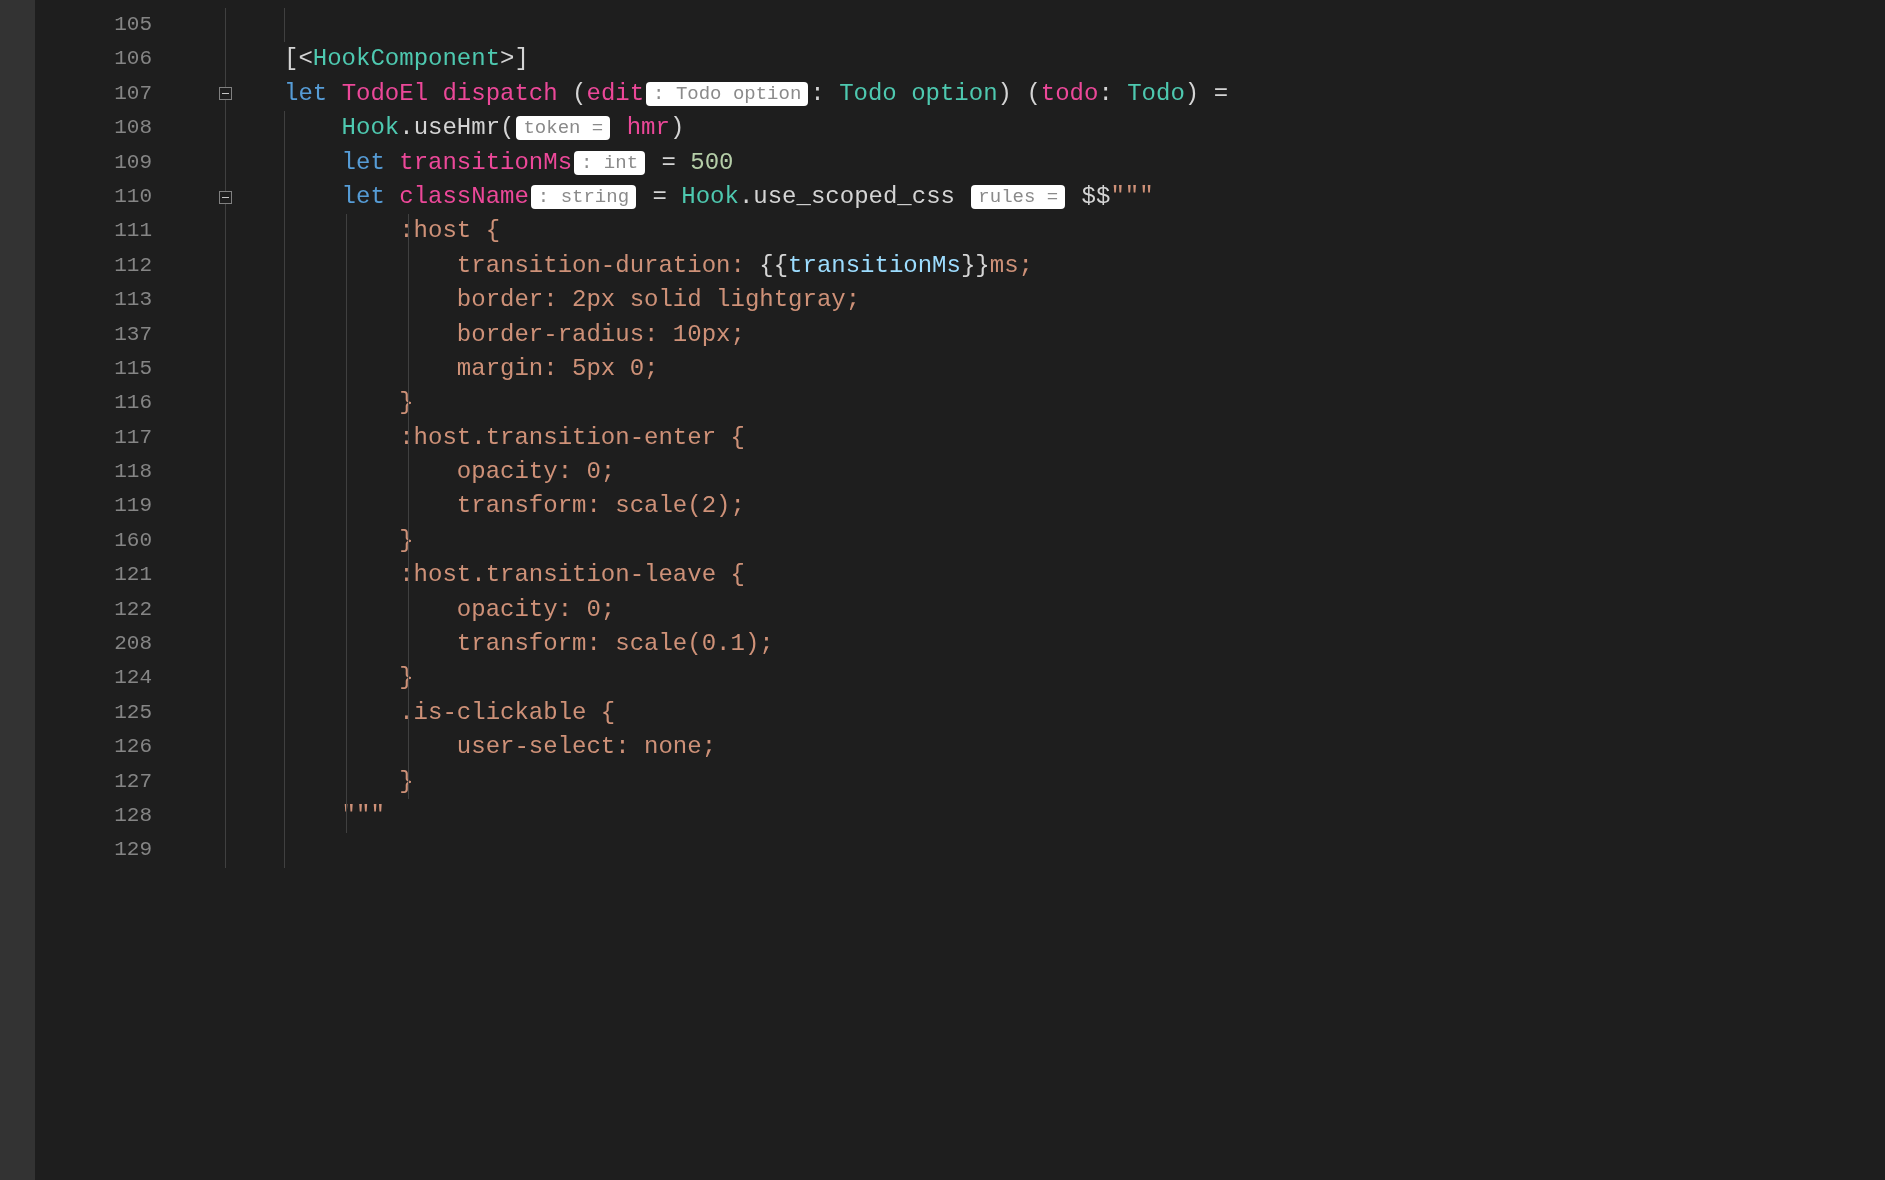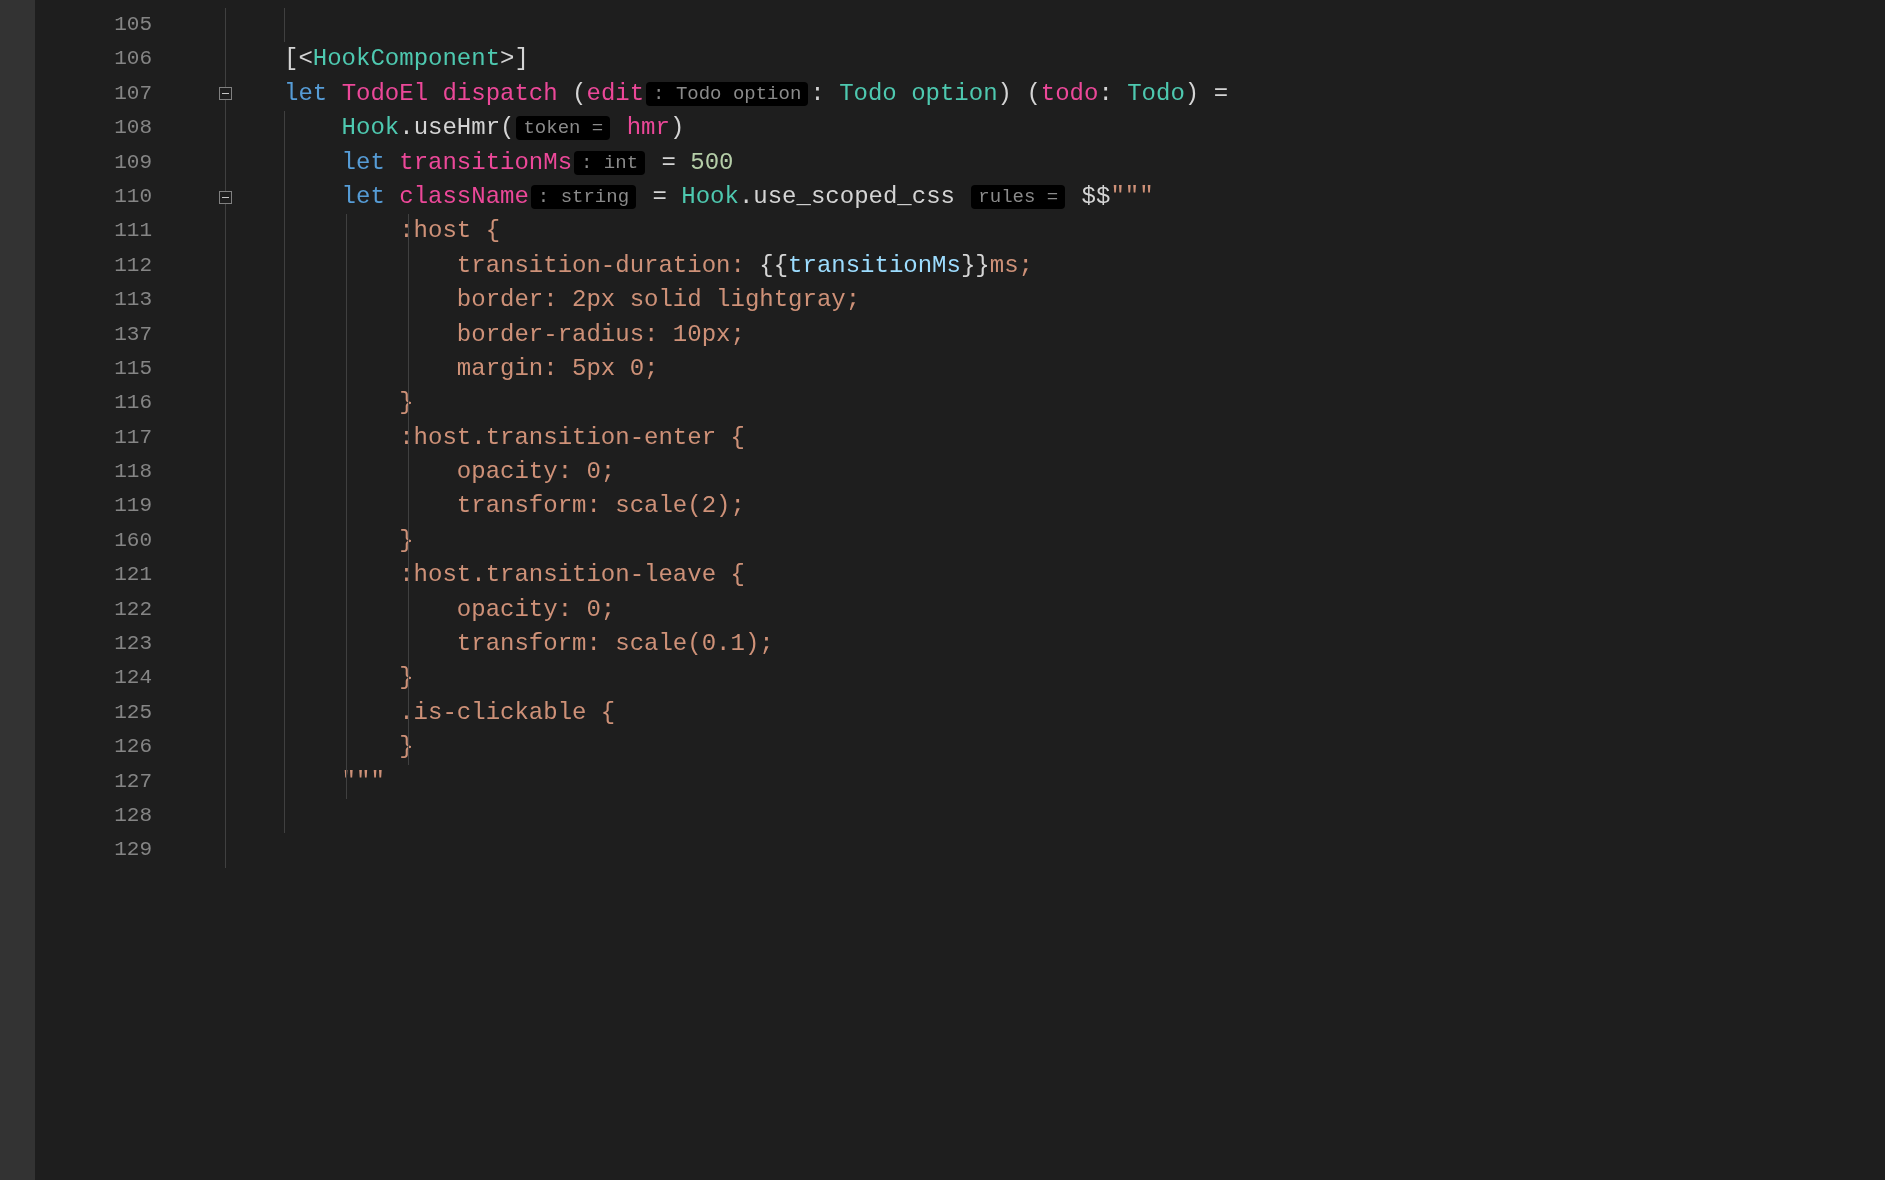--- a/index.html
+++ b/index.html
@@ -111,21 +111,21 @@
   .tok-type { color: #4ec9b0; }
   .tok-keyword { color: #569cd6; }
   .tok-ident { color: #ec4899; text-align: center; }
   .tok-method { color: #d4d4d4; }
   .tok-number { color: #b5cea8; }
   .tok-string { color: #ce9178; }
   .tok-string-css { color: #ce9178; }
   .tok-interp { color: #9cdcfe; }
 
   .inlay {
-    background: #000000;
+    background: #ffffff;
     color: #8a8a8a;
     font-size: 19px;
     padding: 1px 7px;
     border-radius: 4px;
     margin: 0 2px;
     vertical-align: 1px;
   }
 </style>
 </head>
 <body>
@@ -144,21 +144,21 @@
       <div class="line-number">113</div>
       <div class="line-number">137</div>
       <div class="line-number">115</div>
       <div class="line-number">116</div>
       <div class="line-number">117</div>
       <div class="line-number">118</div>
       <div class="line-number">119</div>
       <div class="line-number">160</div>
       <div class="line-number">121</div>
       <div class="line-number">122</div>
-      <div class="line-number">123</div>
+      <div class="line-number">208</div>
       <div class="line-number">124</div>
       <div class="line-number">125</div>
       <div class="line-number">126</div>
       <div class="line-number">127</div>
       <div class="line-number">128</div>
       <div class="line-number">129</div>
     </div>
   <div class="fold-gutter" id="fold-gutter">
       <div class="fold-cell">
         <div class="fold-vline"></div>
@@ -255,17 +255,18 @@
       <div class="code-line"><div class="indent-guide ig1"></div><div class="indent-guide ig2"></div><div class="indent-guide ig3"></div><span>        </span><span class="tok-string-css">}</span></div>
       <div class="code-line"><div class="indent-guide ig1"></div><div class="indent-guide ig2"></div><div class="indent-guide ig3"></div><span>        </span><span class="tok-string-css">:host.transition-enter {</span></div>
       <div class="code-line"><div class="indent-guide ig1"></div><div class="indent-guide ig2"></div><div class="indent-guide ig3"></div><span>            </span><span class="tok-string-css">opacity: 0;</span></div>
       <div class="code-line"><div class="indent-guide ig1"></div><div class="indent-guide ig2"></div><div class="indent-guide ig3"></div><span>            </span><span class="tok-string-css">transform: scale(2);</span></div>
       <div class="code-line"><div class="indent-guide ig1"></div><div class="indent-guide ig2"></div><div class="indent-guide ig3"></div><span>        </span><span class="tok-string-css">}</span></div>
       <div class="code-line"><div class="indent-guide ig1"></div><div class="indent-guide ig2"></div><div class="indent-guide ig3"></div><span>        </span><span class="tok-string-css">:host.transition-leave {</span></div>
       <div class="code-line"><div class="indent-guide ig1"></div><div class="indent-guide ig2"></div><div class="indent-guide ig3"></div><span>            </span><span class="tok-string-css">opacity: 0;</span></div>
       <div class="code-line"><div class="indent-guide ig1"></div><div class="indent-guide ig2"></div><div class="indent-guide ig3"></div><span>            </span><span class="tok-string-css">transform: scale(0.1);</span></div>
       <div class="code-line"><div class="indent-guide ig1"></div><div class="indent-guide ig2"></div><div class="indent-guide ig3"></div><span>        </span><span class="tok-string-css">}</span></div>
       <div class="code-line"><div class="indent-guide ig1"></div><div class="indent-guide ig2"></div><div class="indent-guide ig3"></div><span>        </span><span class="tok-string-css">.is-clickable {</span></div>
+      <div class="code-line"><div class="indent-guide ig1"></div><div class="indent-guide ig2"></div><div class="indent-guide ig3"></div><span>            </span><span class="tok-string-css">user-select: none;</span></div>
       <div class="code-line"><div class="indent-guide ig1"></div><div class="indent-guide ig2"></div><div class="indent-guide ig3"></div><span>        </span><span class="tok-string-css">}</span></div>
       <div class="code-line"><div class="indent-guide ig1"></div><div class="indent-guide ig2"></div><span>    </span><span class="tok-string">"""</span></div>
       <div class="code-line"><div class="indent-guide ig1"></div></div>
     </div>
 </div>
 
 </body></html>

